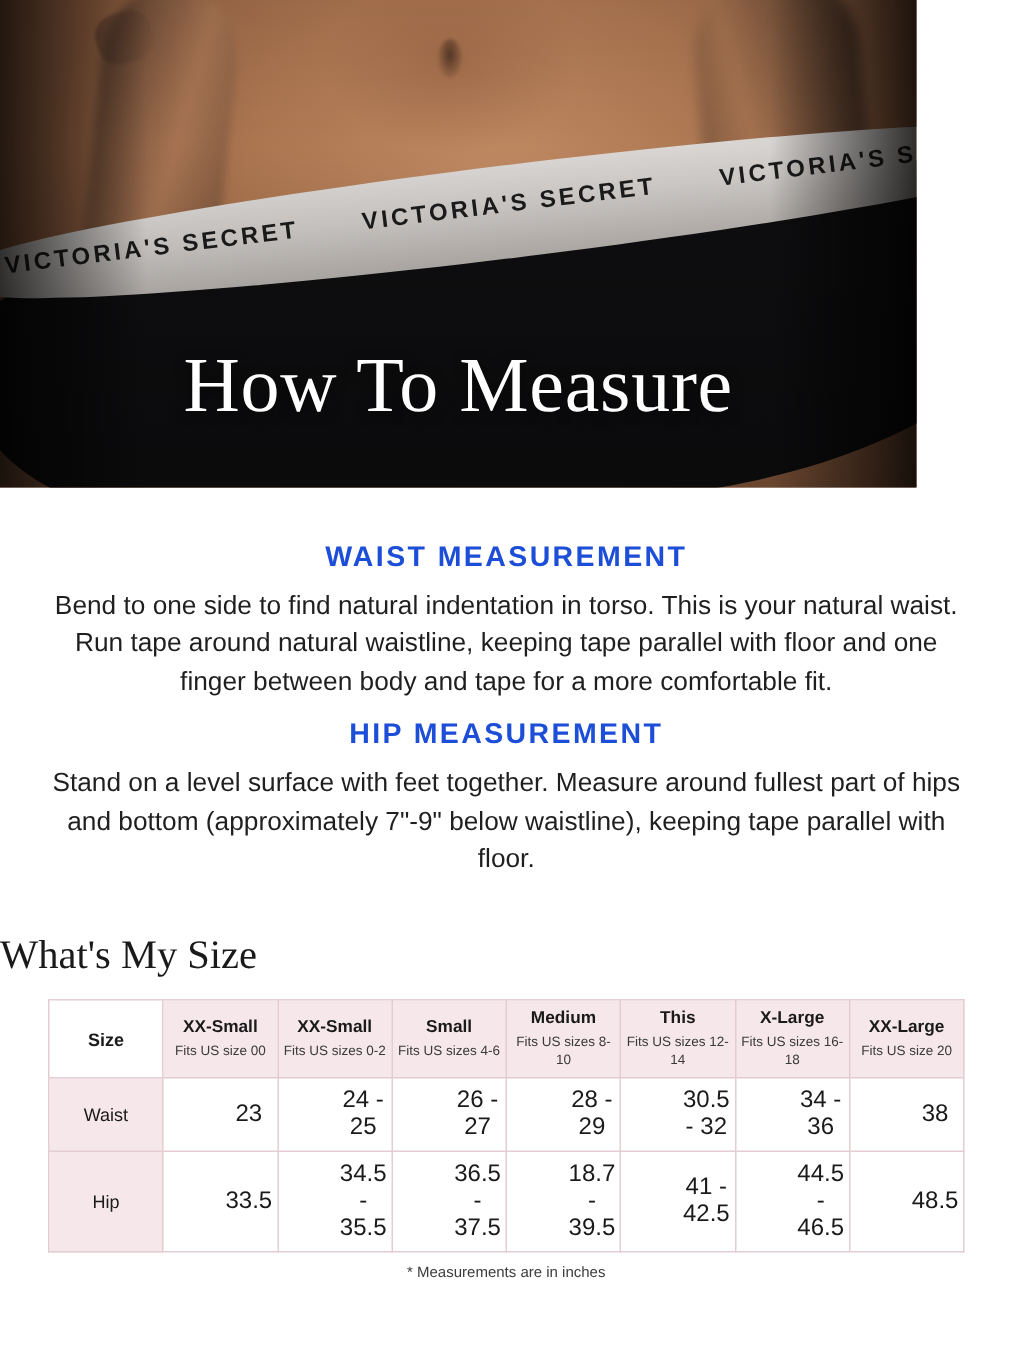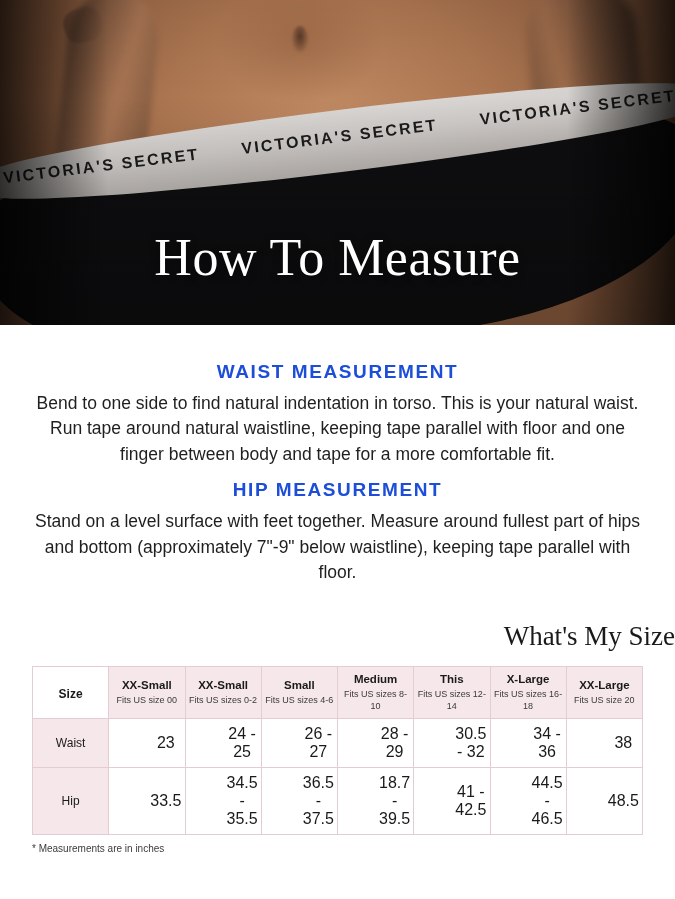--- a/index.html
+++ b/index.html
@@ -12,21 +12,21 @@
     height: 899px;
     background: #ffffff;
     font-family: "Liberation Sans", sans-serif;
     color: #1a1a1a;
     overflow: hidden;
   }
 
   
   .hero {
     position: relative;
-    width: 675px;
+    width: 611px;
     height: 325px;
     overflow: hidden;
     background: #6b5349;
   }
   .hero-photo {
     position: absolute;
     inset: 0;
     
     background:
       radial-gradient(ellipse 120px 90px at 300px 40px, rgba(150,96,64,0.55) 0%, rgba(150,96,64,0) 70%),
@@ -145,21 +145,21 @@
     margin: 0 auto;
     max-width: 614px;
     text-align: center;
   }
 
   
   .size-title {
     font-family: "Liberation Serif", serif;
     font-size: 27px;
     font-weight: 400;
-    text-align: right;
+    text-align: left;
     color: #1a1a1a;
     margin: 36px 0 14px 0;
   }
   .table-wrap {
     width: 611px;
     margin: 0 auto;
   }
   table.size-table {
     width: 100%;
     border-collapse: collapse;
@@ -209,21 +209,21 @@
   table.size-table tbody td {
     font-size: 16px;
     color: #1a1a1a;
     height: 39px;
     background: #ffffff;
     padding-left: 40px;
   }
   .table-note {
     width: 611px;
     margin: 8px auto 0 auto;
-    text-align: left;
+    text-align: center;
     font-size: 10px;
     color: #3b3b3b;
   }
 </style>
 </head>
 <body>
 
 <div class="hero">
   <div class="hero-photo">
     <div class="hero-arm"></div>

